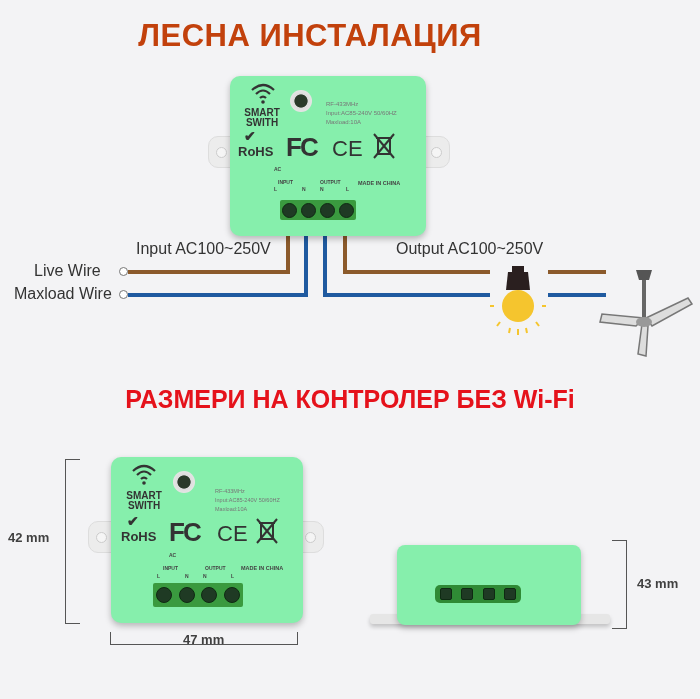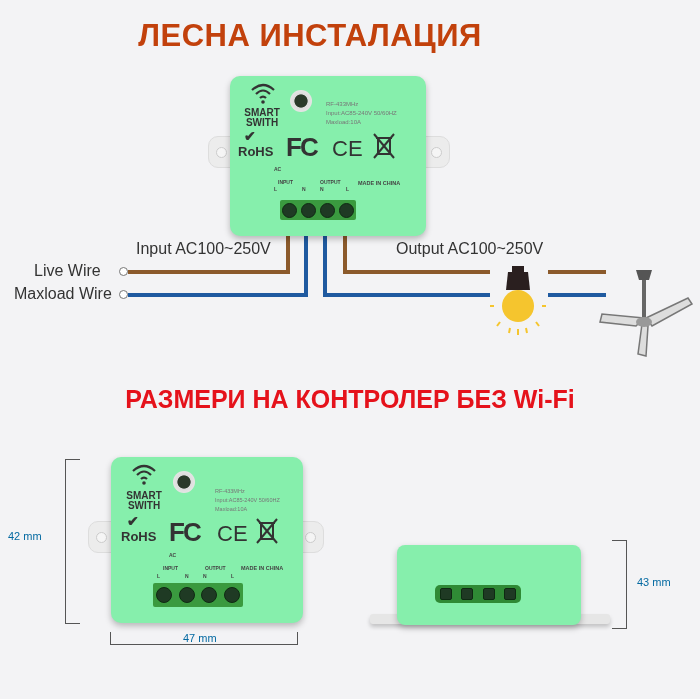--- a/index.html
+++ b/index.html
@@ -1,21 +1,21 @@
 <!DOCTYPE html>
 <html><head>
 <meta charset="utf-8">
 <style>
   html,body{margin:0;padding:0;}
   body{width:700px;height:699px;background:#f3f3f5;position:relative;overflow:hidden;font-family:"Liberation Sans",sans-serif;}
   .abs{position:absolute;}
   .title-top{left:0;top:18px;width:620px;text-align:center;font-weight:bold;font-size:31px;color:#c2410c;letter-spacing:0.5px;}
   .title-mid{left:0;top:385px;width:700px;text-align:center;font-weight:bold;font-size:25px;color:#e5121b;}
   .lbl{font-size:16px;color:#333;white-space:nowrap;}
-  .dim{font-size:11px;color:#0369a1;white-space:nowrap;}
+  .dim{font-size:13px;color:#404040;white-space:nowrap;font-weight:bold;}
   .module{background:#86efac;border-radius:10px;box-shadow:0 3px 6px rgba(0,0,0,0.25);}
   .ear{background:#ececec;border-radius:10px;border:1px solid #ddd;}
   .ear .hole{position:absolute;width:9px;height:9px;border-radius:50%;background:#f5f5f5;border:1px solid #ccc;}
   .btn-dot{border-radius:50%;background:radial-gradient(circle,#2a3a2a 40%,#ddd 45%,#eee 100%);}
   .smart{font-weight:bold;color:#333;line-height:10px;text-align:center;}
   .spec{color:#777;line-height:9px;}
   .terminal{background:#3a9a3f;border-radius:2px;display:flex;justify-content:space-around;align-items:center;}
   .screw{border-radius:50%;background:#1f3a24;border:1px solid #0e2a12;}
   .made{font-weight:bold;color:#444;white-space:nowrap;}
   .wire{position:absolute;}

